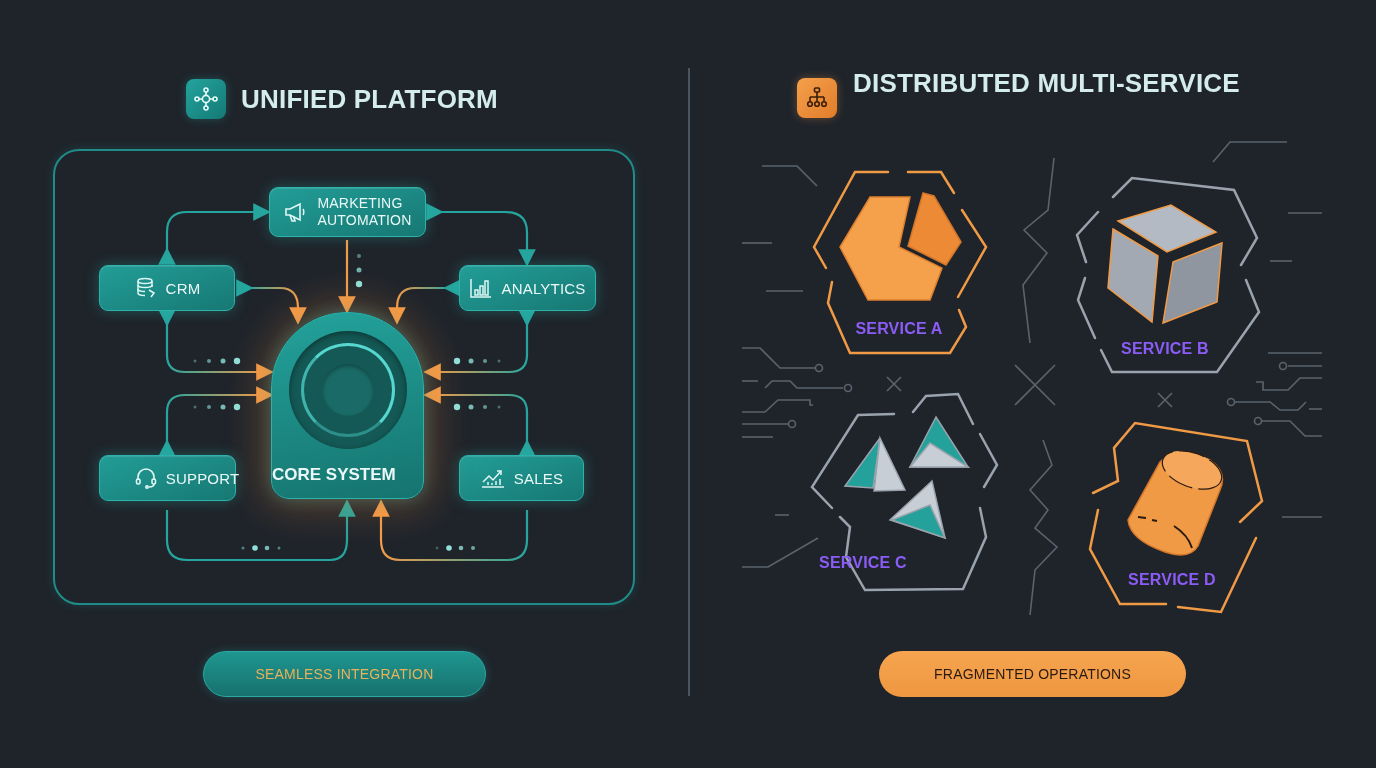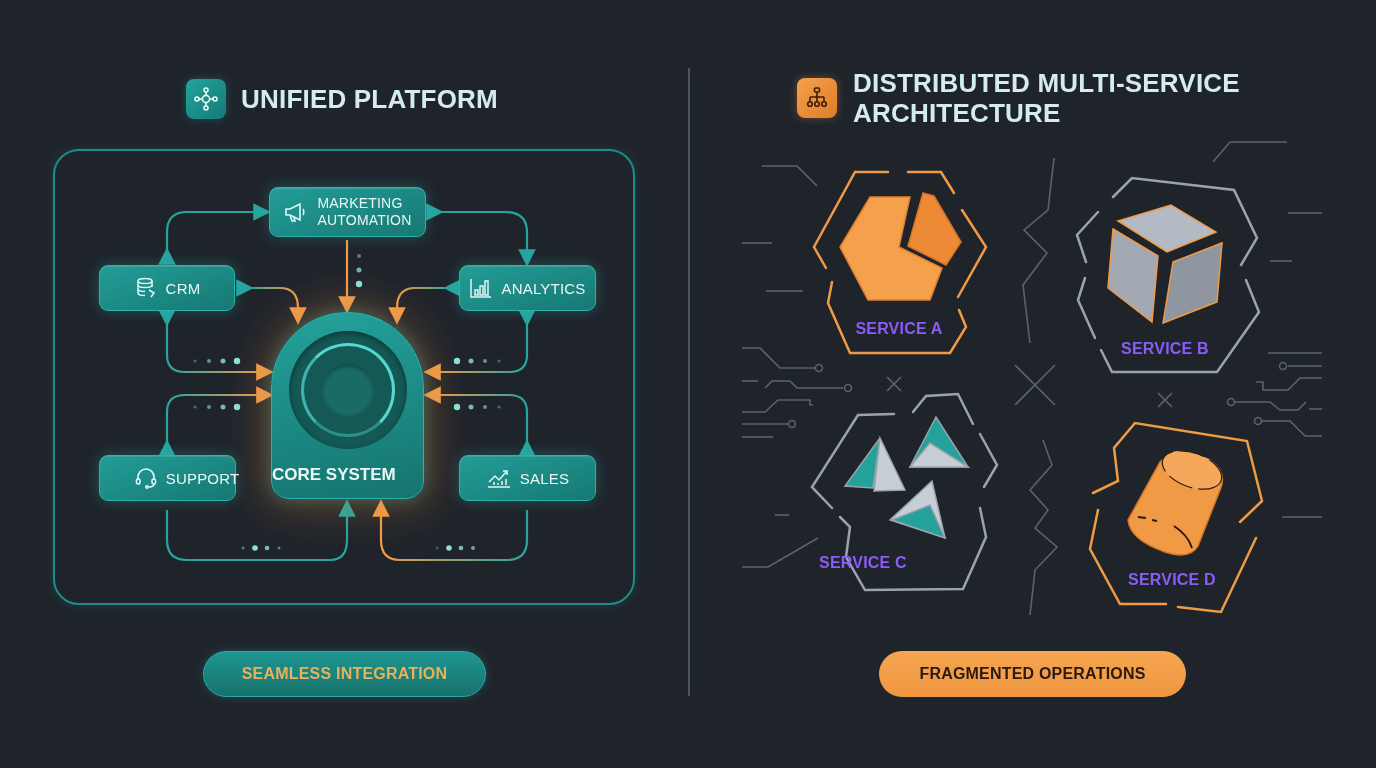--- a/index.html
+++ b/index.html
@@ -58,21 +58,21 @@
   .core-inner {
     position: absolute; left: 33px; top: 33px; width: 52px; height: 52px; border-radius: 50%;
     background: #1a6b67; box-shadow: inset 0 2px 4px rgba(0,0,0,.35);
   }
   .core-label {
     position: absolute; left: 0; right: 0; top: 152px; 
     font-size: 17px; font-weight: 700; color: #eaf8f7;
   }
   .pill {
     position: absolute; border-radius: 24px; display: flex; align-items: center; justify-content: center;
-    font-weight: 700; font-size: 16px; letter-spacing: .2px;
+    font-weight: 400; font-size: 14px; letter-spacing: .2px;
   }
   .pill.teal {
     left: 203px; top: 651px; width: 283px; height: 46px;
     background: linear-gradient(180deg, #1f9690, #17716d);
     border: 1.5px solid #2aaaa3; color: #e8b25a;
     box-shadow: 0 0 10px rgba(40,170,160,.3);
   }
   .pill.orange {
     left: 879px; top: 651px; width: 307px; height: 46px;
     background: linear-gradient(180deg, #f6a550, #ef9640);
@@ -213,21 +213,21 @@
   <svg width="24" height="24" viewBox="0 0 24 24" fill="none" stroke="#dff7f5" stroke-width="1.6">
     <path d="M4 14v-3a8 8 0 0116 0v3"></path>
       <rect x="2.5" y="13" width="3.5" height="5" rx="1.5"></rect>
       <rect x="18" y="13" width="3.5" height="5" rx="1.5"></rect>
       <path d="M20 18c0 2-2 3-5 3"></path>
       <circle cx="13" cy="21" r="1.2"></circle>
   </svg>
   <span>SUPPORT</span>
 </div>
 
-<div class="node" style="left:459px;top:455px;width:137px;height:46px;">
+<div class="node" style="left:459px;top:455px;width:125px;height:46px;">
   <svg width="26" height="22" viewBox="0 0 26 22" fill="none" stroke="#dff7f5" stroke-width="1.5">
     <path d="M2 20h22"></path>
       <path d="M3 15l6-6 4 4 8-9"></path>
       <path d="M17 4h4v4"></path>
       <path d="M8 18v-3M12 18v-2M16 18v-4M20 18v-6"></path>
   </svg>
   <span>SALES</span>
 </div>
 
 <div class="core">
@@ -246,21 +246,20 @@
   <svg width="24" height="24" viewBox="0 0 24 24" fill="none" stroke="#3b1e0a" stroke-width="1.6">
     <rect x="9.5" y="2" width="5" height="4" rx="1"></rect>
       <path d="M12 6v5M5 11h14M5 11v4M12 11v4M19 11v4"></path>
     <circle cx="5" cy="18" r="2.3"></circle>
       <circle cx="12" cy="18" r="2.3"></circle>
       <circle cx="19" cy="18" r="2.3"></circle>
   </svg>
 </div>
 <div class="hdr-title" style="left:853px;top:68px;">
   <div>DISTRIBUTED MULTI-SERVICE</div>
-  <div>ARCHITECTURE</div>
 </div>
 
 <svg class="layer" width="1376" height="768">
 
   <g fill="none" stroke="#5a636d" stroke-width="1.6">
     <path d="M762 166 H797 L817 186"></path>
     <path d="M742 243 H772"></path>
       <path d="M766 291 H803"></path>
     <path d="M742 348 H760 L780 368 H815"></path>
       <circle cx="819" cy="368" r="3.5"></circle>

